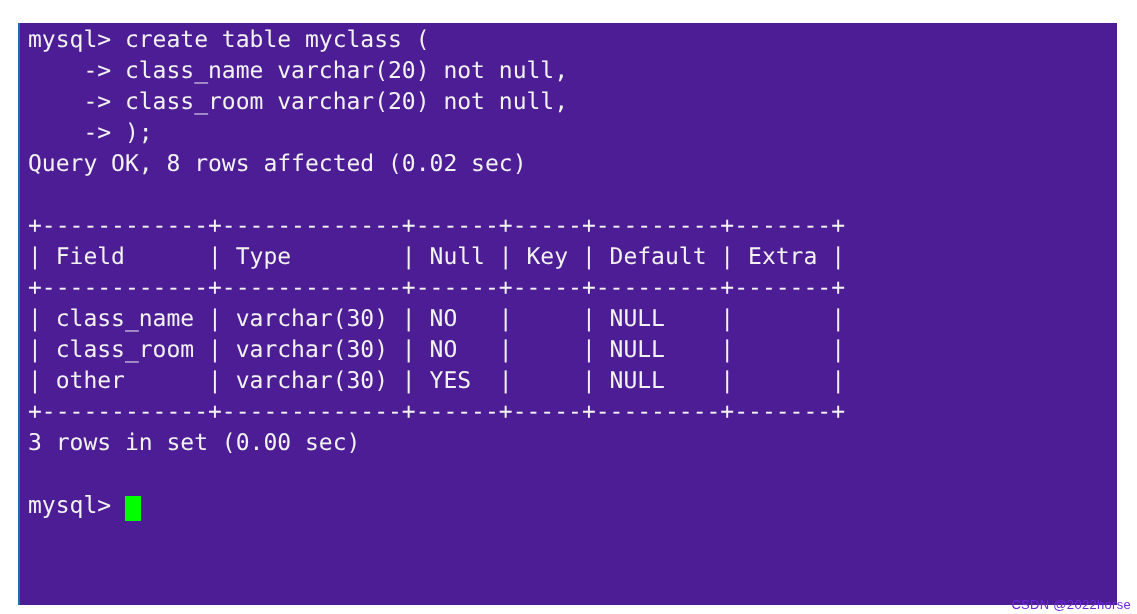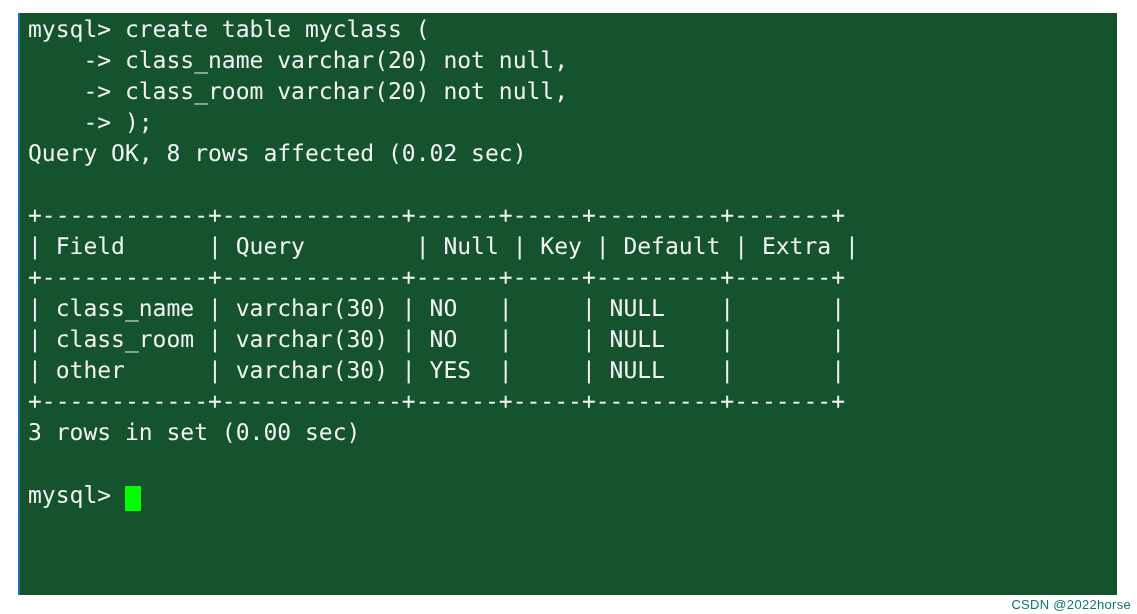--- a/index.html
+++ b/index.html
@@ -14,24 +14,24 @@
   #screen {
     position: relative;
     width: 1137px;
     height: 614px;
     background: #ffffff;
     font-family: "DejaVu Sans Mono", "Liberation Mono", monospace;
   }
   #terminal {
     position: absolute;
     left: 18px;
-    top: 13px;
+    top: 23px;
     width: 1099px;
     height: 582px;
-    background: #14532d;
+    background: #4c1d95;
     border-left: 2px solid #1a6fb4;
     box-sizing: border-box;
     overflow: hidden;
   }
   #terminal-body {
     position: absolute;
     left: 8px;
     top: 2px;
     right: 0;
     bottom: 0;
@@ -66,41 +66,41 @@
     background: #00ff00;
     vertical-align: middle;
     margin-left: 0px;
   }
   #watermark {
     position: absolute;
     right: 6px;
     bottom: 2px;
     font-family: "Liberation Sans", "DejaVu Sans", sans-serif;
     font-size: 13px;
-    color: #0f766e;
+    color: #6d28d9;
     letter-spacing: 0.3px;
     user-select: none;
   }
 </style>
 </head>
 <body>
 
 <div id="screen">
 
   <div id="terminal">
     <div id="terminal-body">
 
       <div class="line">mysql&gt; create table myclass (</div>
       <div class="line">    -&gt; class_name varchar(20) not null,</div>
       <div class="line">    -&gt; class_room varchar(20) not null,</div>
       <div class="line">    -&gt; );</div>
       <div class="line">Query OK, 8 rows affected (0.02 sec)</div>
       <div class="line blank"></div>
       <div class="line">+------------+-------------+------+-----+---------+-------+</div>
-      <div class="line">| Field      | Query        | Null | Key | Default | Extra |</div>
+      <div class="line">| Field      | Type        | Null | Key | Default | Extra |</div>
       <div class="line">+------------+-------------+------+-----+---------+-------+</div>
       <div class="line">| class_name | varchar(30) | NO   |     | NULL    |       |</div>
       <div class="line">| class_room | varchar(30) | NO   |     | NULL    |       |</div>
       <div class="line">| other      | varchar(30) | YES  |     | NULL    |       |</div>
       <div class="line">+------------+-------------+------+-----+---------+-------+</div>
       <div class="line">3 rows in set (0.00 sec)</div>
       <div class="line blank"></div>
 
       <div class="cursor-line">
         <span>mysql&gt; </span><span class="cursor-block"></span>

